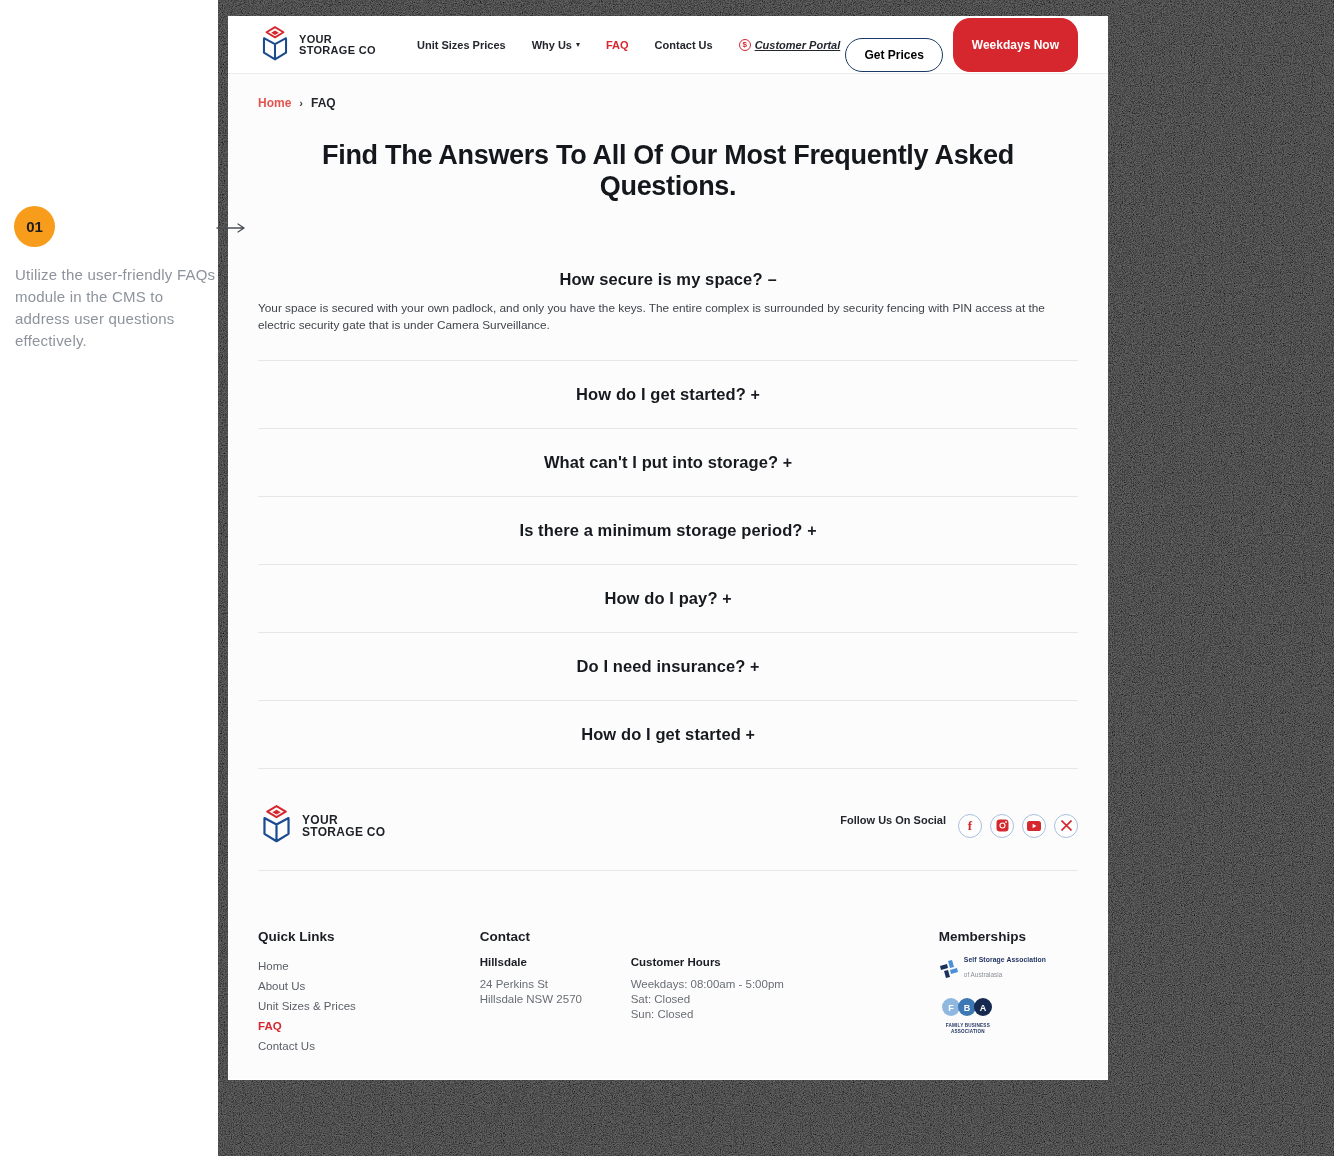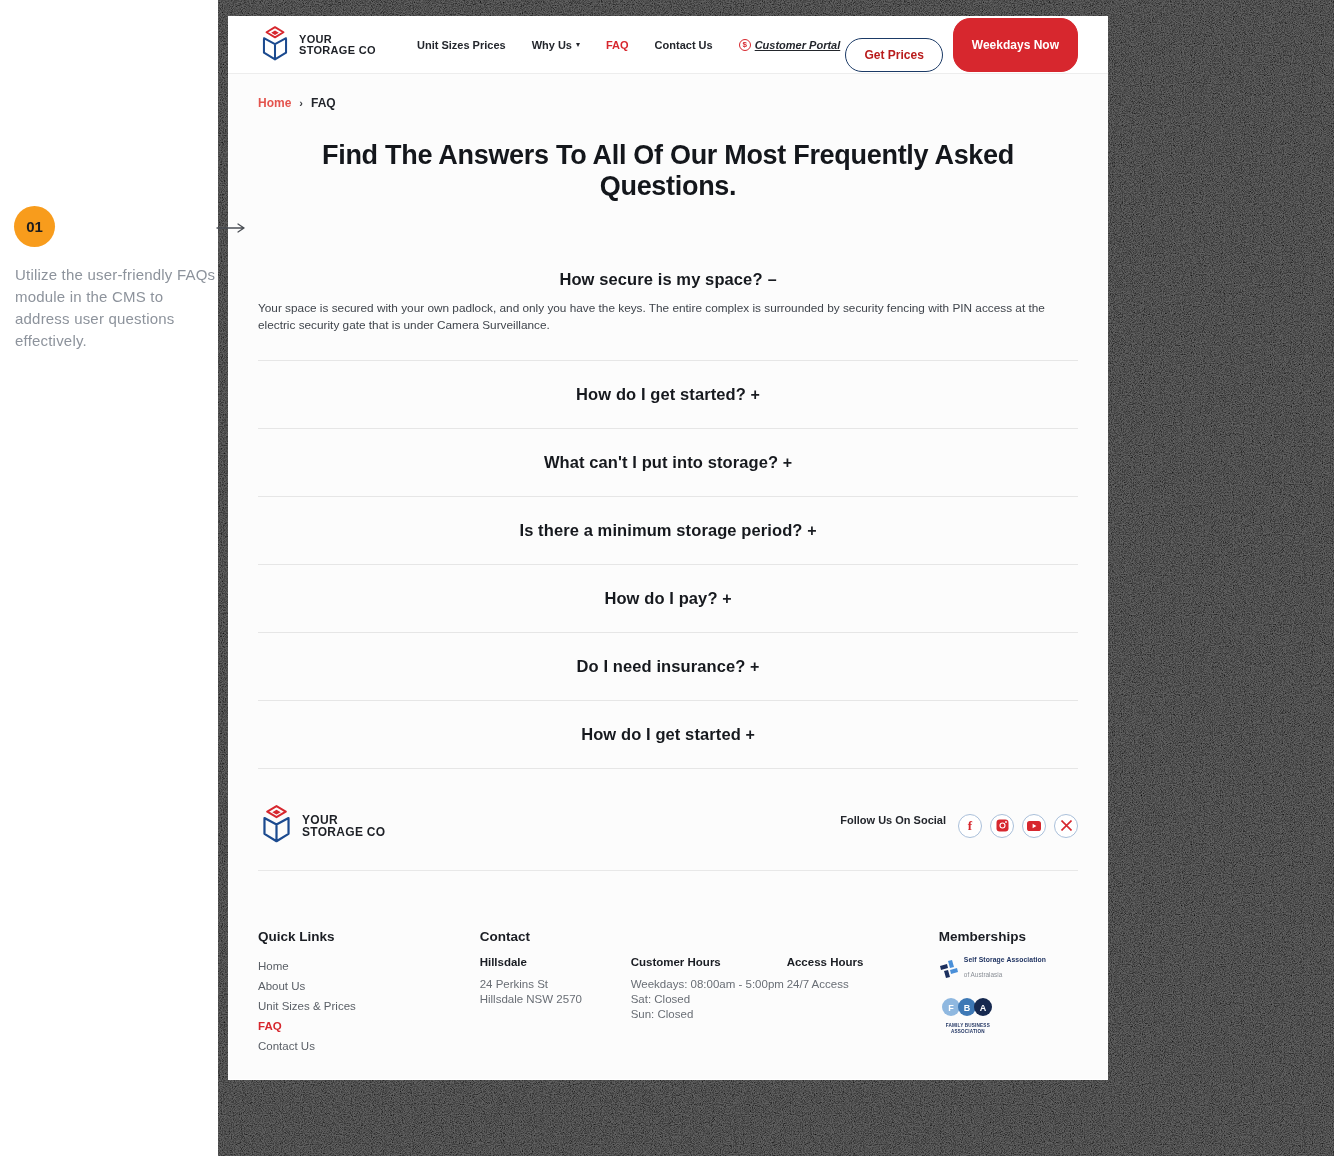--- a/index.html
+++ b/index.html
@@ -32,21 +32,21 @@
   .nav { display:flex; align-items:flex-start; gap:26px; margin:0 auto; padding-left:36px; }
   .nav-item { font-size:11px; font-weight:600; color:#23262c; cursor:pointer; display:flex; align-items:center; gap:4px; }
   .nav-item.active { color:#d7272e; }
   .caret { font-size:8px; color:#23262c; }
   .portal { font-style:italic; text-decoration:underline; }
   .dollar-circle { width:12px; height:12px; border:1.2px solid #d7272e; border-radius:50%;
     color:#d7272e; font-size:8px; font-weight:700; font-style:normal;
     display:inline-flex; align-items:center; justify-content:center; }
   .hdr-btns { display:flex; gap:10px; }
   .btn { font-size:12px; font-weight:700; border-radius:17px; padding:9px 18px; cursor:pointer; white-space:nowrap; }
-  .btn-outline { background:#fff; border:1.6px solid #1b3a66; color:#b91c1c;margin-top:20px; }
+  .btn-outline { background:#fff; border:1.6px solid #1b3a66; color:#000000;margin-top:20px; }
   .btn-solid { background:#d7272e; border:1.6px solid #d7272e; color:#fff; }
 
   
   .content { padding:0 30px; background:#fcfcfc; height:1005px; }
   .breadcrumb { padding-top:22px; font-size:12px; font-weight:600; color:#23262c;
     display:flex; align-items:center; gap:8px; }
   .breadcrumb .home { color:#e4544e; cursor:pointer; }
   .breadcrumb .sep { color:#3a3d42; font-size:11px; }
   .page-title { margin-top:30px; text-align:center; font-size:27px; font-weight:700;
     letter-spacing:-.3px; color:#14171c; }
@@ -274,24 +274,20 @@
             <h4>Hillsdale</h4>
             <div>24 Perkins St</div>
             <div>Hillsdale NSW 2570</div>
           </div>
           <div class="sub-col sub-2">
             <h4>Customer Hours</h4>
             <div>Weekdays: 08:00am - 5:00pm</div>
             <div>Sat: Closed</div>
             <div>Sun: Closed</div>
           </div>
-          <div class="sub-col sub-3">
-            <h4>Access Hours</h4>
-            <div>24/7 Access</div>
-          </div>
         </div>
       </div>
 
       <div class="col-mem">
         <div class="f-head">Memberships</div>
         <div class="ssa">
           <svg width="20" height="20" viewBox="0 0 20 20" xmlns="http://www.w3.org/2000/svg">
             <g transform="translate(10,10)">
               <path d="M-9,-3 L-2,-5 L-1,-1 L-8,1 Z" fill="#1b2f5e"></path>
               <path d="M3,-9 L5,-2 L1,-1 L-1,-8 Z" fill="#4a90d9"></path>

